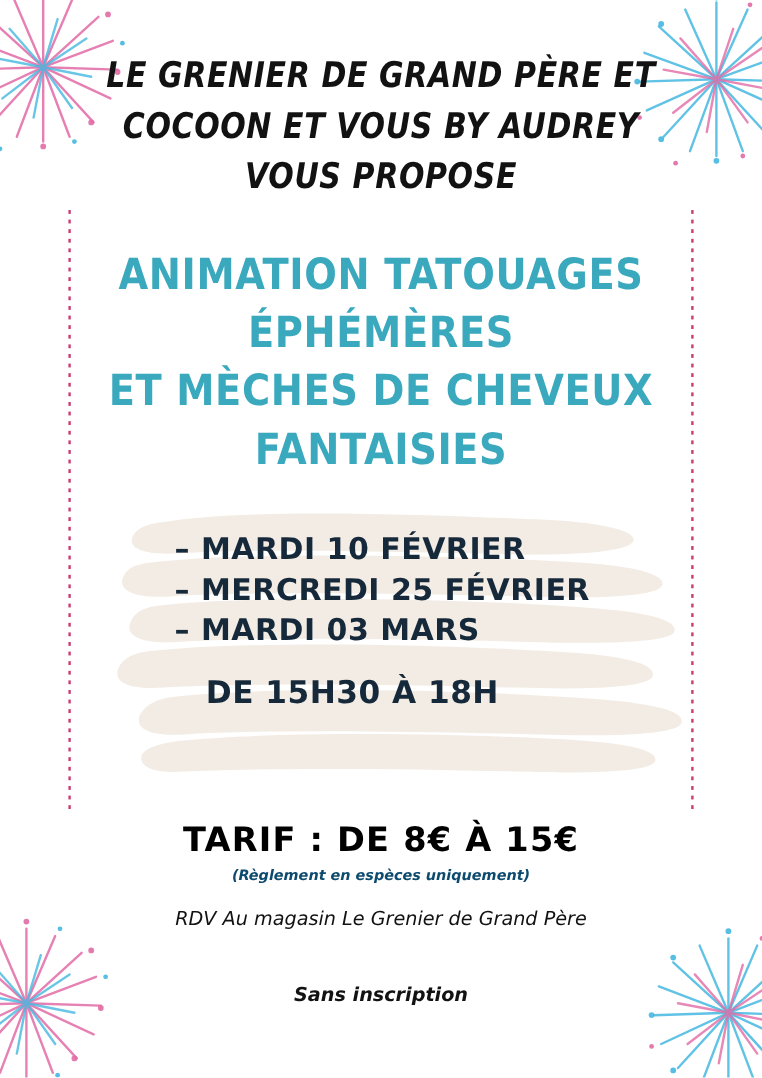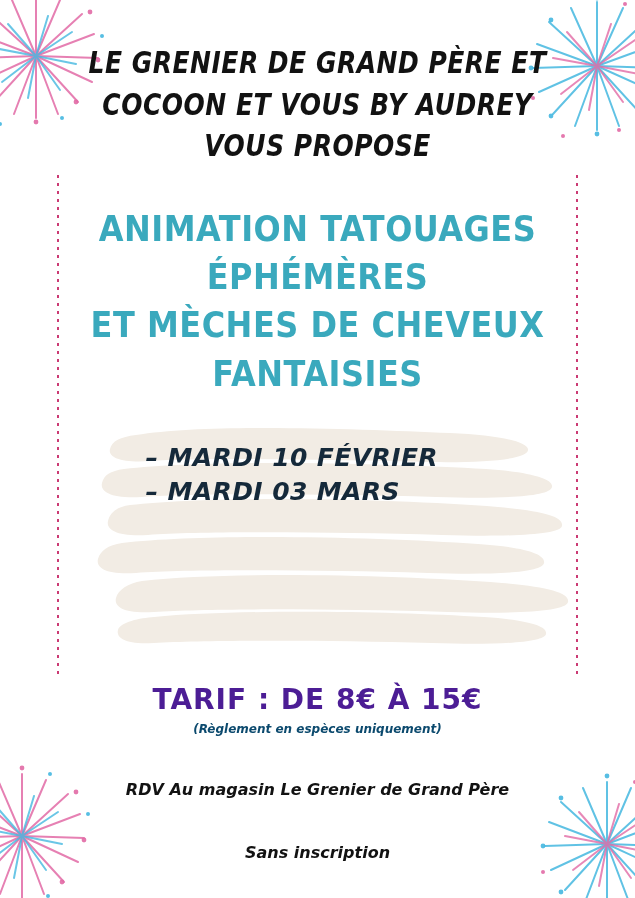--- a/index.html
+++ b/index.html
@@ -72,21 +72,20 @@
     transform: scaleY(1.12);
     transform-origin: top center;
   }
 
   
   .brush-wrap {
     position: relative;
     margin-top: 50px;
     width: 520px;
     height: 230px;
-    font-style: italic;
   }
   .brush-wrap .brush {
     position: absolute;
     inset: 0;
   }
   .dates-block {
     position: absolute;
     left: 0;
     top: 14px;
     width: 100%;
@@ -114,38 +113,38 @@
     text-transform: uppercase;
   }
 
   .price {
     margin-top: 26px;
     text-align: center;
     font-family: "DejaVu Sans", sans-serif;
     font-weight: 700;
     font-size: 28px;
     letter-spacing: 1px;
-    color: #4c1d95;
+    color: #000000;
     text-transform: uppercase;
   }
   .price-note {
     margin-top: 6px;
     text-align: center;
     font-family: "DejaVu Sans", sans-serif;
     font-weight: 700;
     font-style: italic;
     font-size: 12px;
     color: #0c4a6e;
   }
 
   .rdv {
-    margin-top: 44px;
+    margin-top: 20px;
     text-align: left;
     font-family: "DejaVu Sans", sans-serif;
-    font-weight: 700;
+    font-weight: 400;
     font-style: italic;
     font-size: 16px;
     color: #121212;
   }
   .nosignup {
     margin-top: 44px;
     text-align: right;
     font-family: "DejaVu Sans", sans-serif;
     font-weight: 700;
     font-style: italic;
@@ -395,21 +394,23 @@
         <path d="M66 42 C150 32 330 36 428 42 C472 45 496 52 494 60 C492 70 444 72 378 70 C270 67 140 66 84 70 C52 72 42 64 44 56 C46 48 52 44 66 42 Z"></path>
         <path d="M72 78 C160 68 340 72 440 80 C486 84 506 90 504 99 C502 108 450 110 384 108 C276 105 146 104 90 108 C58 110 48 102 50 94 C52 86 58 80 72 78 Z"></path>
         <path d="M64 116 C150 106 320 110 420 117 C466 120 488 127 486 136 C484 146 436 148 370 146 C262 143 132 142 78 146 C46 148 38 140 40 132 C42 124 50 118 64 116 Z"></path>
         <path d="M84 154 C170 144 340 148 444 156 C490 160 512 166 510 175 C508 185 456 187 390 185 C282 182 152 181 96 185 C64 187 56 179 58 171 C60 163 70 156 84 154 Z"></path>
         <path d="M96 190 C180 182 330 184 426 190 C470 193 490 199 488 207 C486 216 438 218 374 216 C268 213 148 213 96 216 C66 218 58 210 60 203 C62 195 82 191 96 190 Z"></path>
       </g>
     </svg>
 
     <div class="dates-block">
       <div class="date-line">– MARDI 10 FÉVRIER</div>
+      <div class="date-line">– MERCREDI 25 FÉVRIER</div>
       <div class="date-line">– MARDI 03 MARS</div>
+      <div class="hours">DE 15H30 À 18H</div>
     </div>
   </div>
 
   <div class="price">TARIF : DE 8€ À 15€</div>
   <div class="price-note">(Règlement en espèces uniquement)</div>
 
   <div class="rdv">RDV Au magasin Le Grenier de Grand Père</div>
   <div class="nosignup">Sans inscription</div>
 </div>
 

